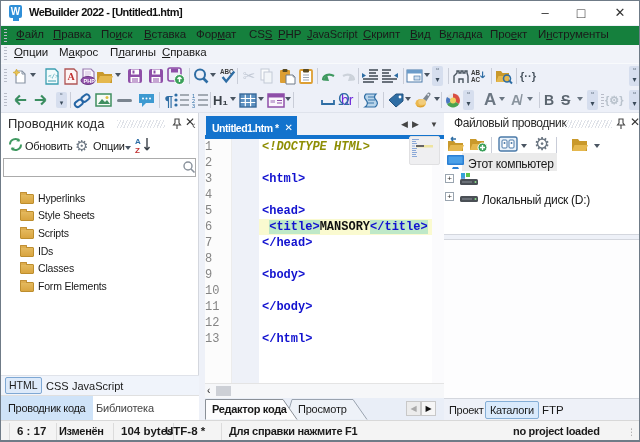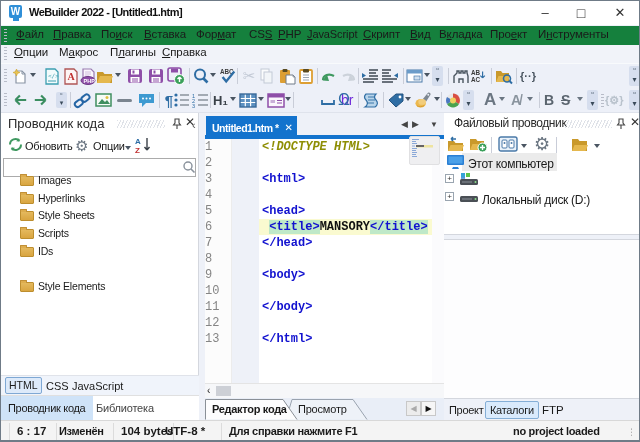--- a/index.html
+++ b/index.html
@@ -418,43 +418,43 @@
 <span class="abs" style="left:134px;top:23px;"><svg width="16" height="18" viewBox="0 0 16 18">
           <text x="0" y="8" font-size="8" font-weight="bold" fill="#2e6da4">A</text>
           <text x="0" y="17" font-size="8" font-weight="bold" fill="#c03030">Z</text>
           <path d="M12 2v12m0 0l-2.5-3m2.5 3l2.5-3" stroke="#3a4148" stroke-width="1.4" fill="none"></path>
         </svg></span>
     <div style="position:absolute;left:2px;top:45px;width:193px;height:19px;background:#fff;border:1px solid #ababab;"></div>
     <span class="abs" style="left:181px;top:47px;"><svg width="14" height="14" viewBox="0 0 14 14">
           <circle cx="6" cy="6" r="4" fill="none" stroke="#8a929c" stroke-width="1.4"></circle>
           <path d="M9 9l3.5 3.5" stroke="#8a929c" stroke-width="1.6"></path>
         </svg></span>
-<span class="trow" style="top:61px;">
-        <span class="foldi" style="left:19px;top:2px;"></span>
-        <span class="abs" style="left:37px;top:0px;">Images</span>
-      </span>
 <span class="trow" style="top:96px;">
         <span class="foldi" style="left:19px;top:2px;"></span>
         <span class="abs" style="left:37px;top:0px;">Style Sheets</span>
       </span>
 <span class="trow" style="top:79px;">
         <span class="foldi" style="left:19px;top:2px;"></span>
         <span class="abs" style="left:37px;top:0px;">Hyperlinks</span>
       </span>
 <span class="trow" style="top:114px;">
         <span class="foldi" style="left:19px;top:2px;"></span>
         <span class="abs" style="left:37px;top:0px;">Scripts</span>
       </span>
 <span class="trow" style="top:132px;">
         <span class="foldi" style="left:19px;top:2px;"></span>
         <span class="abs" style="left:37px;top:0px;">IDs</span>
       </span>
+<span class="trow" style="top:149px;">
+        <span class="foldi" style="left:19px;top:2px;"></span>
+        <span class="abs" style="left:37px;top:0px;">Classes</span>
+      </span>
 <span class="trow" style="top:167px;">
         <span class="foldi" style="left:19px;top:2px;"></span>
-        <span class="abs" style="left:37px;top:0px;">Style Elements</span>
+        <span class="abs" style="left:37px;top:0px;">Form Elements</span>
       </span>
   </div>
 
   <div id="editor">
     <div style="position:absolute;left:-13px;top:6px;color:#555;font-size:11px;">‹</div>
     <div id="tabbar">
       <div id="tab1">Untitled1.htm *<span style="font-weight:normal;position:absolute;right:4px;top:6px;font-size:10px;letter-spacing:0;">✕</span></div>
       <div id="tabline"></div>
       <div style="position:absolute;left:196px;top:6px;color:#444;font-size:9px;letter-spacing:4px;">◀▶</div>
       <div style="position:absolute;left:225px;top:7px;color:#444;font-size:8px;">▼</div>

